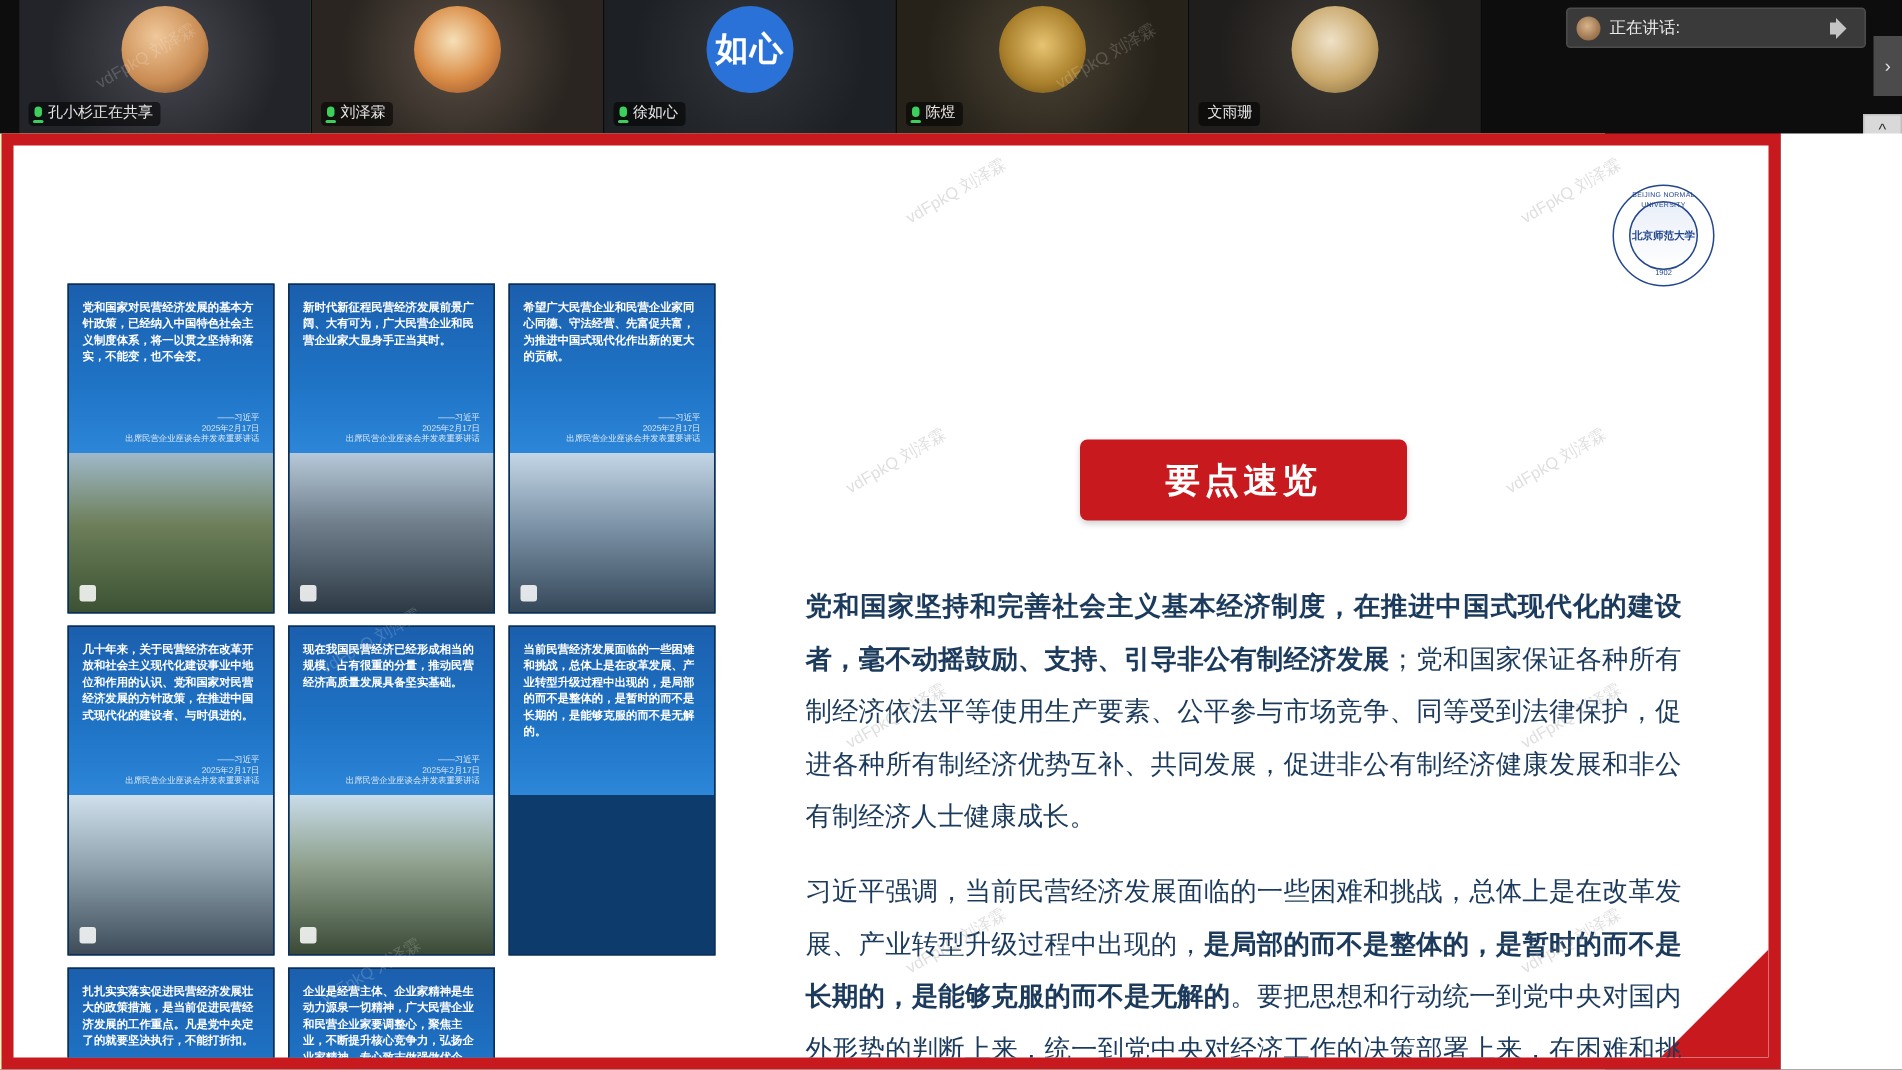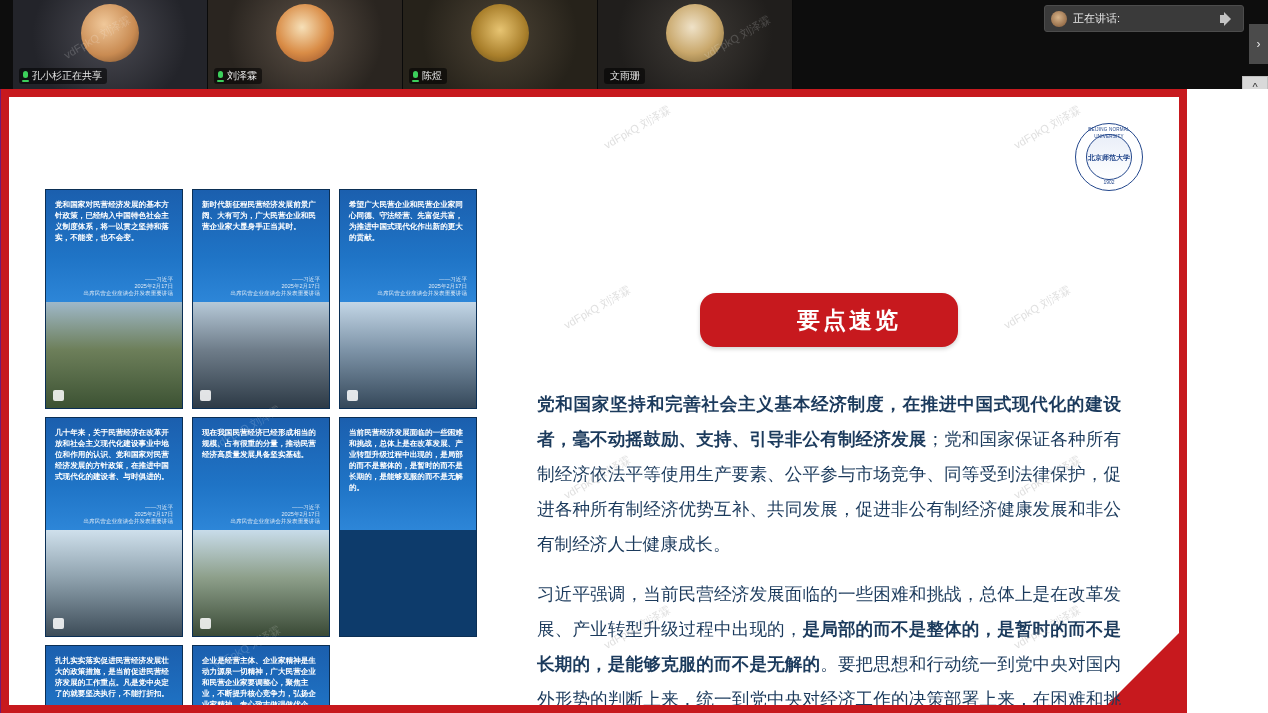--- a/index.html
+++ b/index.html
@@ -91,21 +91,21 @@
   }
   #collapse-btn{
     position:absolute;right:0;top:76px;width:24px;height:20px;background:#d9d9d9;
     color:#333;display:flex;align-items:center;justify-content:center;font-size:11px;
     border:1px solid #bfbfbf;cursor:pointer;
   }
 
   
   #slide-wrap{
     position:absolute;left:0;top:89px;width:1070px;height:624px;
-    background:#701a75;
+    background:#fef9c3;
   }
   #slide{
     position:absolute;left:1px;top:0;width:1186px;height:624px;
     background:#c7191e;
     overflow:hidden;
   }
   #slide-inner{
     position:absolute;left:8px;top:8px;width:1170px;height:608px;
     background:#ffffff;
     overflow:hidden;
@@ -148,25 +148,24 @@
   }
   .p-badge{
     position:absolute;left:7px;bottom:7px;width:11px;height:11px;
     background:rgba(255,255,255,.85);border-radius:2px;
   }
 
   
   #right-col{position:absolute;left:500px;top:92px;width:640px;}
   #title-pill{
     width:218px;height:54px;margin:104px auto 0 auto;
-    background:#c7191e;border-radius:16px;
+    background:#c7191e;border-radius:5px;
     display:flex;align-items:center;justify-content:center;
     color:#fff;font-size:23px;font-weight:bold;letter-spacing:3px;
     box-shadow:0 2px 4px rgba(0,0,0,.18);
-    padding-left:40px;
   }
   #body-text{
     margin:40px 28px 0 28px;color:#1b3a5c;font-size:17.6px;line-height:35px;
     text-align:justify;
   }
   #body-text p{margin:0 0 15px 0;}
   #body-text b{font-weight:bold;}
 
   
   #seal{
@@ -220,20 +219,33 @@
     </div>
     <div class="vtile">
       <div class="vbg g2"></div>
       <div class="avatar av-b"></div>
       <div class="vname">
         <span class="mic">
           <i></i>
           <b></b>
         </span>
         <span>刘泽霖</span>
+      </div>
+    </div>
+    <div class="vtile">
+      <div class="vbg g3"></div>
+      <div class="avatar av-c">
+        <span>如心</span>
+      </div>
+      <div class="vname">
+        <span class="mic">
+          <i></i>
+          <b></b>
+        </span>
+        <span>徐如心</span>
       </div>
     </div>
     <div class="vtile">
       <div class="vbg g4"></div>
       <div class="avatar av-d"></div>
       <div class="vname">
         <span class="mic">
           <i></i>
           <b></b>
         </span>

